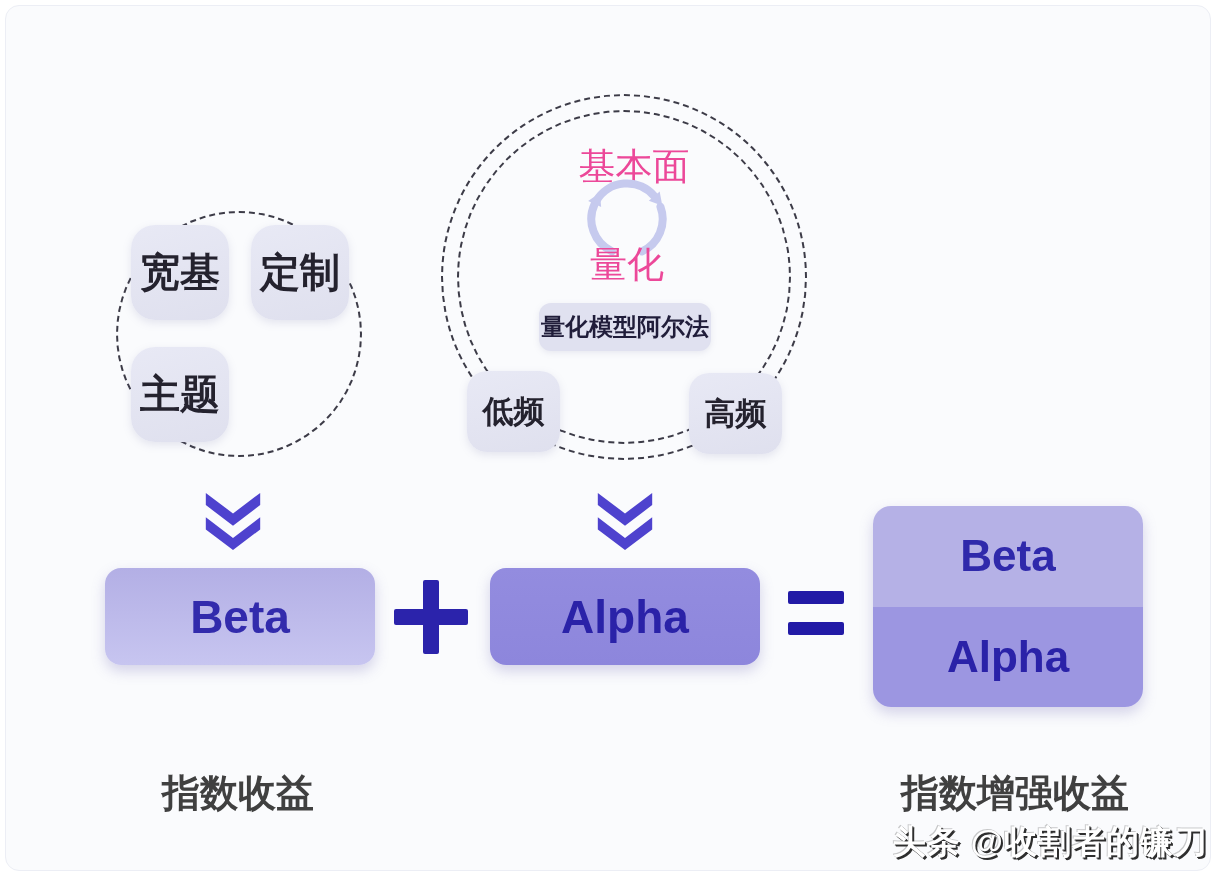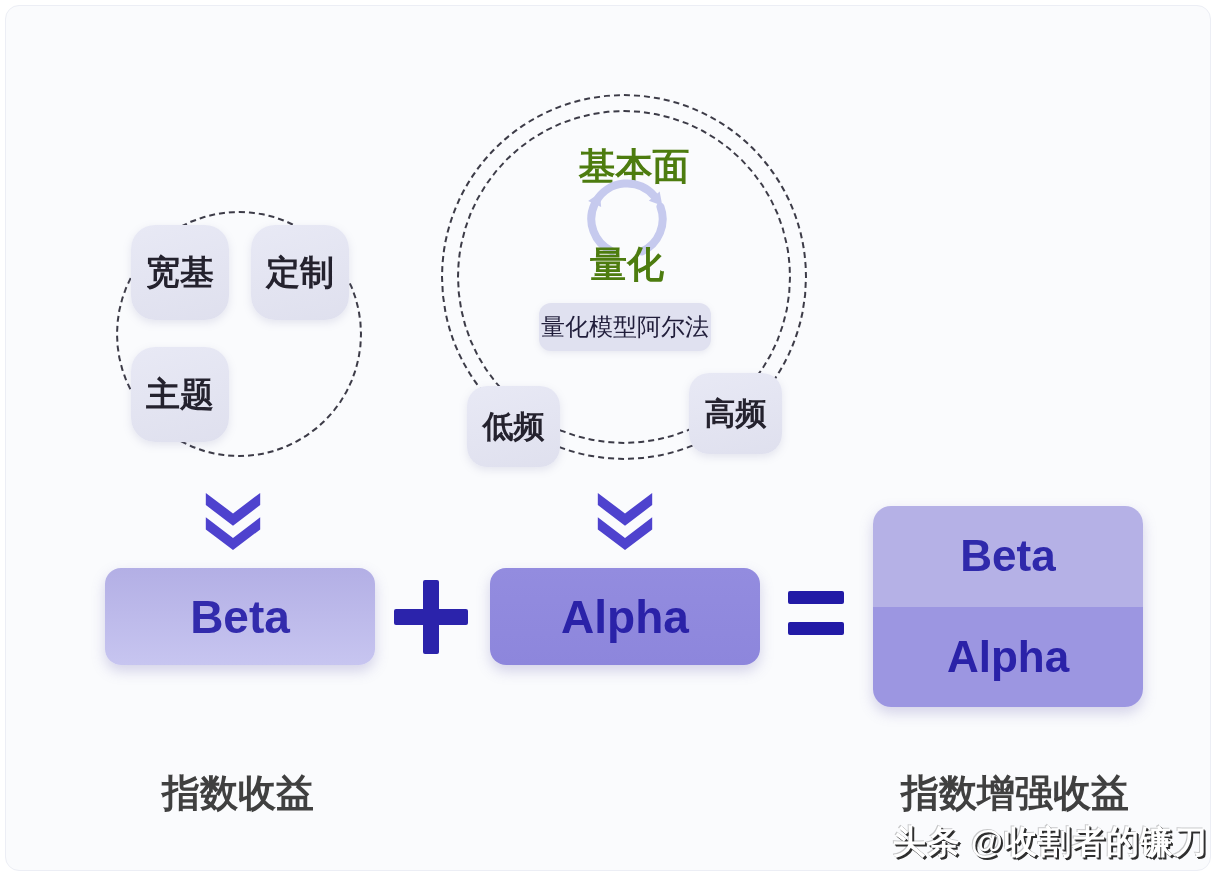--- a/index.html
+++ b/index.html
@@ -24,45 +24,45 @@
   .circle-inner  { left:457px; top:110px; width:334px; height:334px; }
 
   
   .chip {
     position:absolute; display:flex; align-items:center; justify-content:center;
     background:linear-gradient(165deg,#e8e9f5,#dfe0ee);
     border-radius:24px;
     box-shadow:0 3px 9px rgba(125,125,170,0.18);
     color:#24222e; font-weight:700;
   }
-  .chip-lg { width:98px; height:95px; font-size:34px;font-family:Liberation Serif, serif; }
+  .chip-lg { width:98px; height:95px; font-size:40px;font-family:Liberation Serif, serif; }
   .chip-freq { width:93px; height:81px; font-size:31px; border-radius:20px; }
 
   .kuanji  { left:131px; top:225px; }
   .dingzhi { left:251px; top:225px; }
   .zhuti   { left:131px; top:347px; }
   .hangye  { left:251px; top:347px; }
 
-  .freq-low  { left:467px; top:386px; }
+  .freq-low  { left:467px; top:371px; }
   .freq-mid  { left:577px; top:373px; }
   .freq-high { left:689px; top:373px; }
 
   .cycle-label {
     position:absolute; transform:translateX(-50%);
-    font-size:37px; font-weight:700; color:#4d7c0f; white-space:nowrap;
+    font-size:37px; font-weight:400; color:#ec4899; white-space:nowrap;
   }
   .lbl-fundamental { left:634px; top:142px; }
   .lbl-quant       { left:627px; top:240px; }
 
   .cycle-svg { position:absolute; left:560px; top:170px; }
 
   .badge {
     position:absolute; left:625px; top:303px; transform:translateX(-50%);
     background:#e0e1f0; border-radius:12px; padding:8px 2px;
-    font-size:24px; font-weight:400; color:#201d3a; white-space:nowrap;
+    font-size:24px; font-weight:700; color:#201d3a; white-space:nowrap;
     box-shadow:0 2px 6px rgba(125,125,170,0.15);
   }
 
   .chevron { position:absolute; width:62px; height:60px; }
   .chevron-left   { left:202px; top:491px; }
   .chevron-center { left:594px; top:491px; }
 
   
   .eq-box {
     position:absolute; display:flex; align-items:center; justify-content:center;

